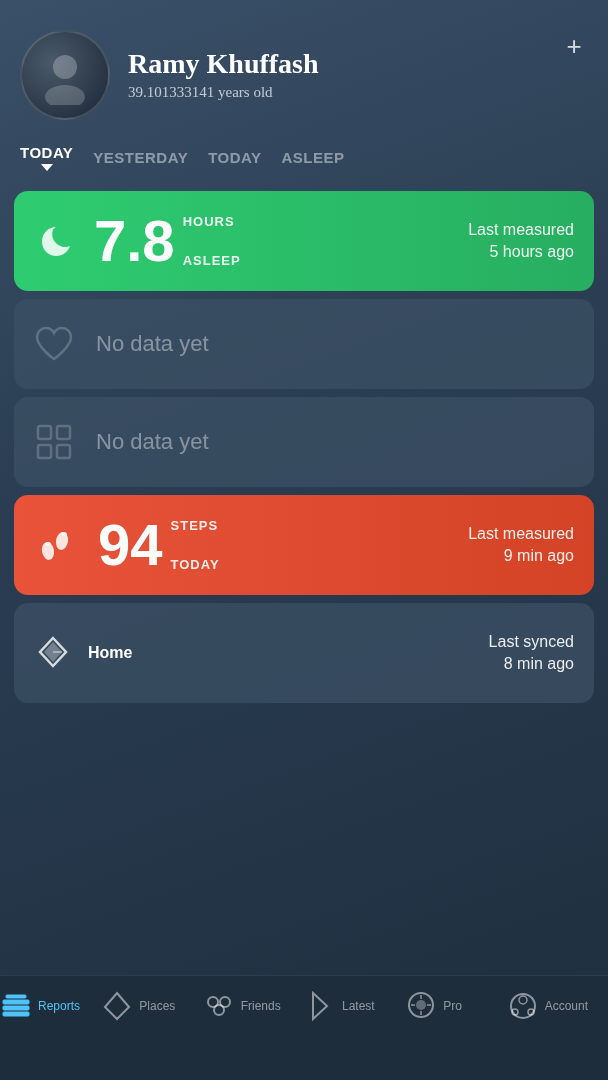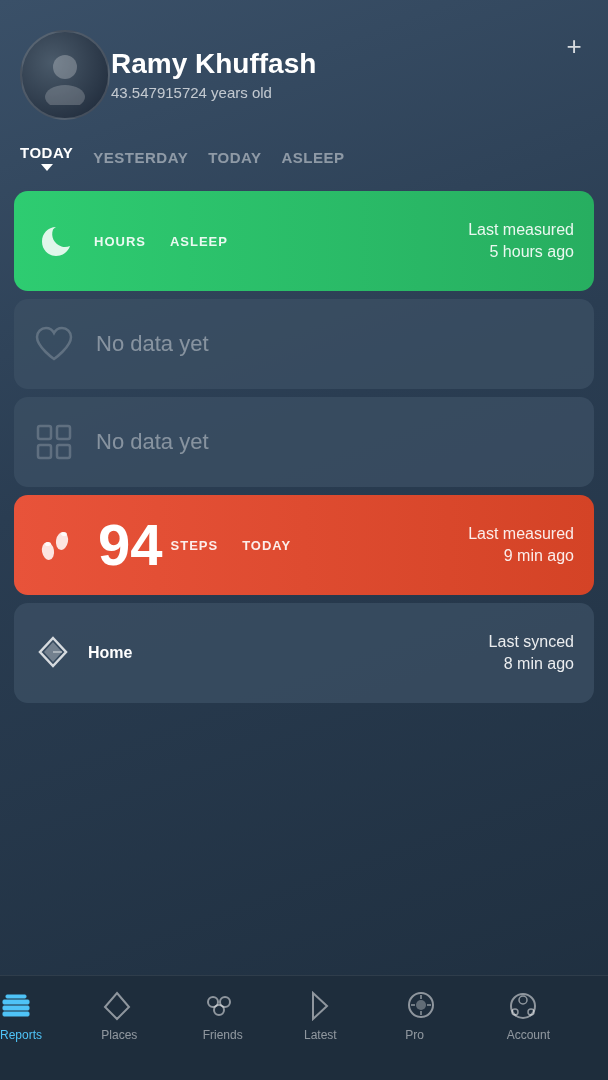--- a/index.html
+++ b/index.html
@@ -42,22 +42,23 @@
       justify-content: center;
       border: 2px solid rgba(255,255,255,0.15);
       flex-shrink: 0;
       overflow: hidden;
     }
     .avatar-icon {
       width: 60px;
       height: 60px;
     }
     .user-info {
-      margin-left: 1px;
+      margin-left: 18px;
       flex: 1;
+      font-family: Liberation Serif, serif;
     }
     .user-name {
       font-size: 28px;
       font-weight: 700;
       color: #ffffff;
       line-height: 1.1;
     }
     .user-age {
       font-size: 15px;
       color: rgba(255,255,255,0.7);
@@ -163,21 +164,21 @@
     }
     .card-value {
       font-size: 58px;
       font-weight: 700;
       color: #ffffff;
       line-height: 1;
       margin-right: 8px;
     }
     .card-label-stack {
       display: flex;
-      flex-direction: row;
+      flex-direction: column;
       gap: 24px;
     }
     .card-label-top {
       font-size: 13px;
       font-weight: 700;
       color: rgba(255,255,255,0.9);
       letter-spacing: 1px;
       text-transform: uppercase;
     }
     .card-label-bot {
@@ -218,21 +219,21 @@
       height: 105px;
       background: rgba(30, 45, 60, 0.97);
       display: flex;
       align-items: flex-start;
       padding-top: 14px;
       border-top: 1px solid rgba(255,255,255,0.08);
     }
     .nav-item {
       flex: 1;
       display: flex;
-      flex-direction: column;
+      align-items: center;
       gap: 6px;
       cursor: pointer;
     }
     .nav-icon {
       width: 32px;
       height: 32px;
       display: flex;
       align-items: center;
       justify-content: center;
     }
@@ -261,21 +262,21 @@
 
   <div class="header">
     <div class="avatar-container">
       <svg class="avatar-icon" viewBox="0 0 60 60" fill="none">
         <circle cx="30" cy="22" r="12" fill="rgba(255,255,255,0.25)"></circle>
         <ellipse cx="30" cy="52" rx="20" ry="12" fill="rgba(255,255,255,0.2)"></ellipse>
       </svg>
     </div>
     <div class="user-info">
       <div class="user-name">Ramy Khuffash</div>
-      <div class="user-age">43.547915724 years old</div>
+      <div class="user-age">39.101333141 years old</div>
     </div>
     <div class="add-button">
       <span class="add-icon">+</span>
     </div>
   </div>
 
   <div class="time-tabs">
     <div class="time-tab active">
       <span>TODAY</span>
       <div class="tab-arrow"></div>
@@ -293,20 +294,21 @@
 
   <div class="cards">
 
     <div class="card card-green">
       <div class="card-icon">
         <svg width="44" height="44" viewBox="0 0 44 44" fill="none">
           <path d="M22 8C14 8 8 14.5 8 22.5C8 30.5 14 37 22 37C28.5 37 34 33 36 27C33.5 28 30.5 28.5 27.5 27.5C20 25 16.5 17.5 19 10.5C20 9.2 21 8.4 22 8Z" fill="rgba(255,255,255,0.85)"></path>
         </svg>
       </div>
       <div class="card-main">
+        <span class="card-value">7.8</span>
         <div class="card-label-stack">
           <span class="card-label-top">HOURS</span>
           <span class="card-label-bot">ASLEEP</span>
         </div>
       </div>
       <div class="card-right">
         <div class="card-right-text">Last measured</div>
         <div class="card-right-text">5 hours ago</div>
       </div>
     </div>

